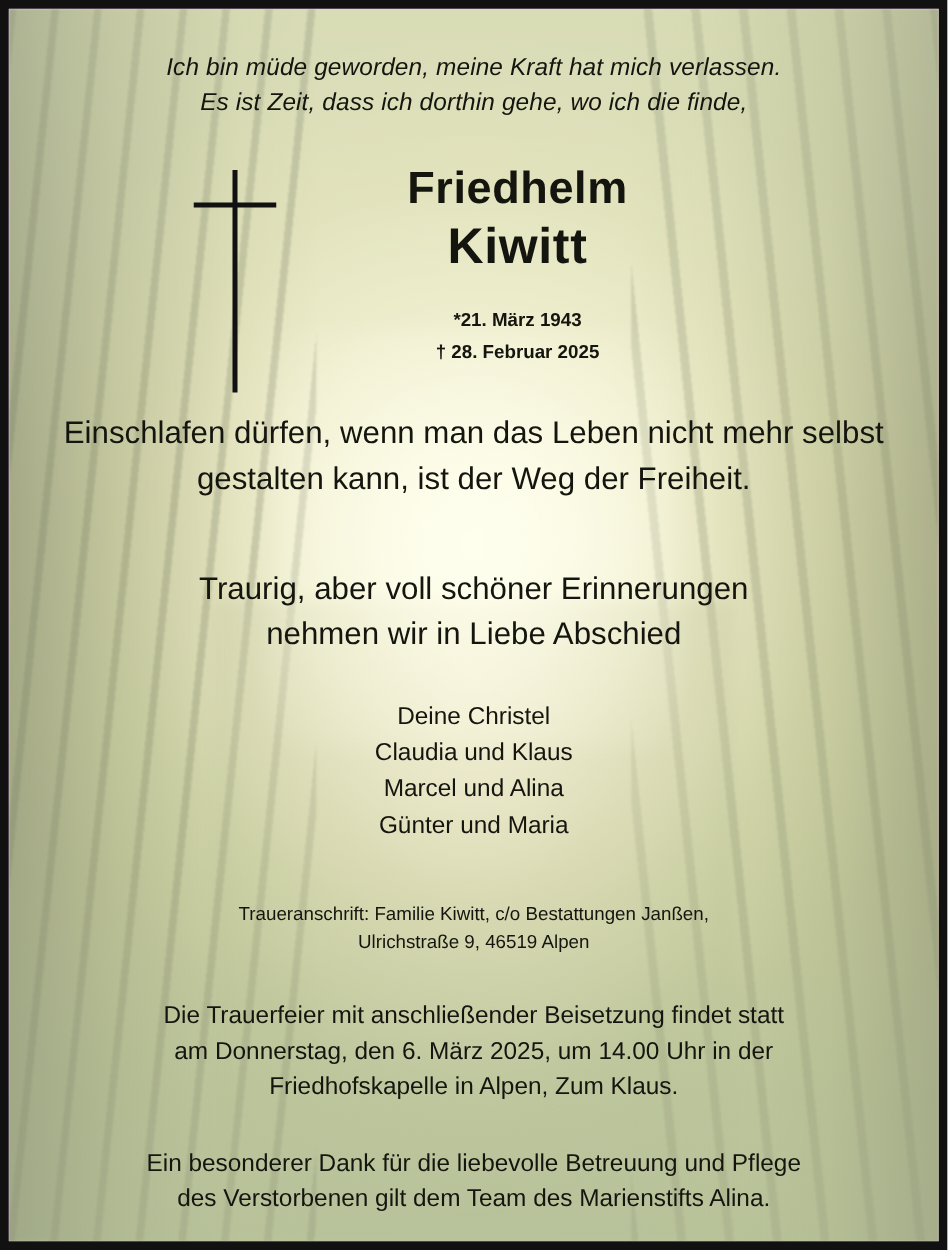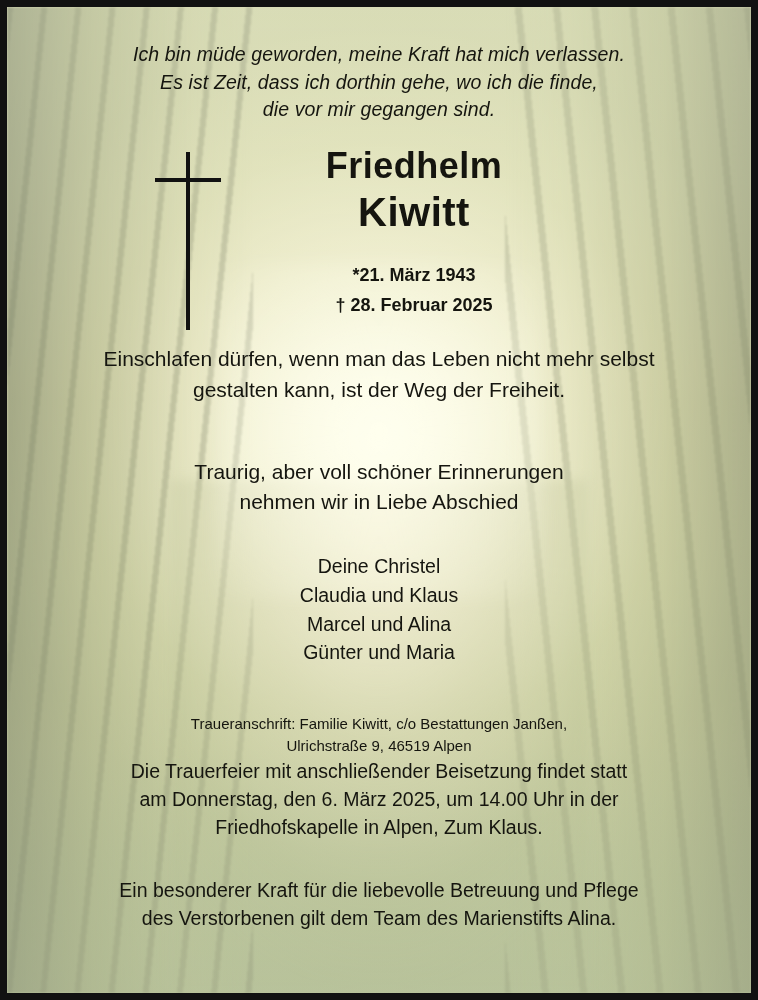--- a/index.html
+++ b/index.html
@@ -84,21 +84,21 @@
   .verse {
     font-style: italic;
     font-size: 19.5px;
     line-height: 1.42;
     letter-spacing: 0.1px;
   }
   .verse div { white-space: nowrap; }
 
   .name-block {
     position: relative;
-    margin-top: 22px;
+    margin-top: 34px;
     height: 190px;
   }
   .cross {
     position: absolute;
     left: 118px;
     top: 6px;
     width: 66px;
     height: 178px;
   }
   .cross .v {
@@ -128,46 +128,47 @@
   }
   .last-name {
     font-size: 40px;
     font-weight: bold;
     letter-spacing: 0.5px;
     line-height: 1.12;
     margin-top: 4px;
   }
   .dates {
     margin-top: 26px;
-    font-size: 18px;
+    font-size: 15px;
     font-weight: bold;
     line-height: 1.65;
     text-align: center;
   }
 
   .para {
-    font-size: 21px;
+    font-size: 25px;
     line-height: 1.45;
   }
   .para-1 { margin-top: 8px; }
   .para-2 { margin-top: 52px; }
 
   .family {
     margin-top: 34px;
     font-size: 19.5px;
     line-height: 1.48;
   }
 
   .address {
     margin-top: 46px;
     font-size: 15px;
     line-height: 1.45;
   }
 
   .ceremony {
+    margin-top: 34px;
     font-size: 19.5px;
     line-height: 1.45;
   }
 
   .thanks {
     margin-top: 34px;
     font-size: 19.5px;
     line-height: 1.45;
   }
 </style>
@@ -183,21 +184,20 @@
     <div class="bg-path"></div>
     <div class="bg-glow"></div>
     <div class="bg-wash"></div>
   </div>
 
   <div class="content">
 
     <div class="verse">
       <div>Ich bin müde geworden, meine Kraft hat mich verlassen.</div>
       <div>Es ist Zeit, dass ich dorthin gehe, wo ich die finde,</div>
-      <div>die vor mir gegangen sind.</div>
     </div>
 
     <div class="name-block">
       <div class="cross">
         <div class="v"></div>
         <div class="h"></div>
       </div>
       <div class="names">
         <div class="first-name">Friedhelm</div>
         <div class="last-name">Kiwitt</div>
@@ -230,18 +230,18 @@
       <div>Ulrichstraße 9, 46519 Alpen</div>
     </div>
 
     <div class="ceremony">
       <div>Die Trauerfeier mit anschließender Beisetzung findet statt</div>
       <div>am Donnerstag, den 6. März 2025, um 14.00 Uhr in der</div>
       <div>Friedhofskapelle in Alpen, Zum Klaus.</div>
     </div>
 
     <div class="thanks">
-      <div>Ein besonderer Kraft für die liebevolle Betreuung und Pflege</div>
+      <div>Ein besonderer Dank für die liebevolle Betreuung und Pflege</div>
       <div>des Verstorbenen gilt dem Team des Marienstifts Alina.</div>
     </div>
 
   </div>
 </div>
 
 </body></html>

